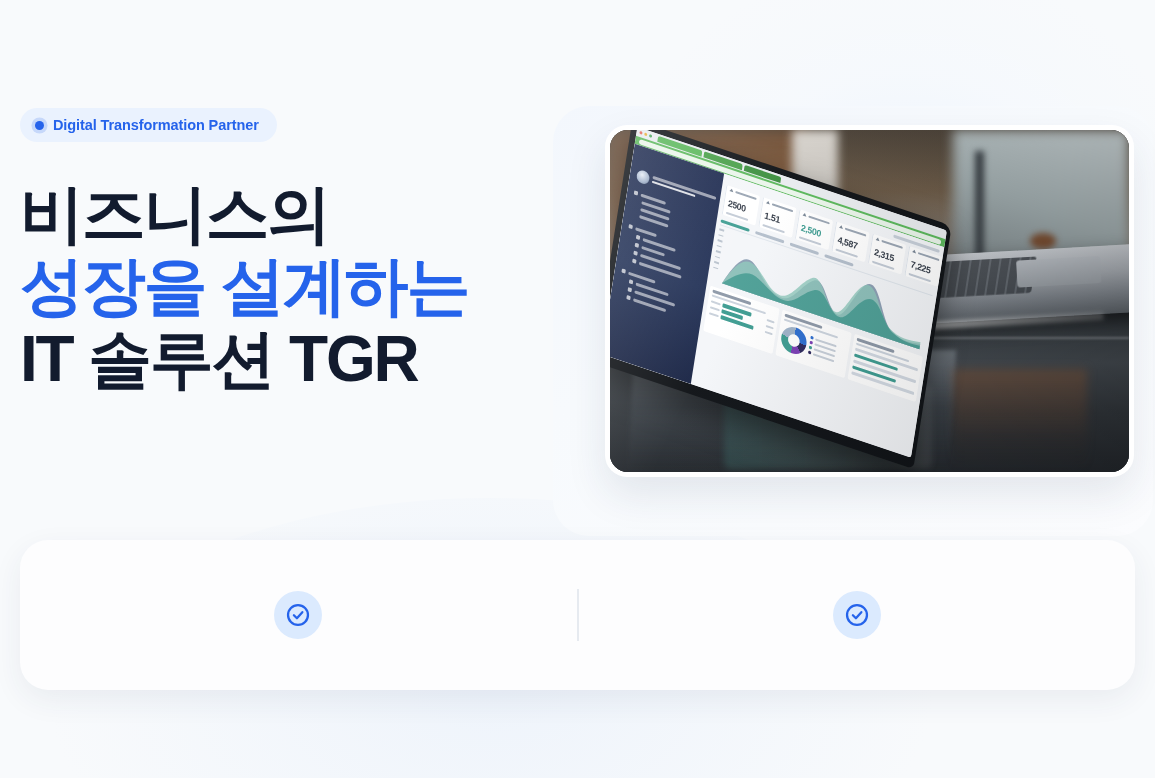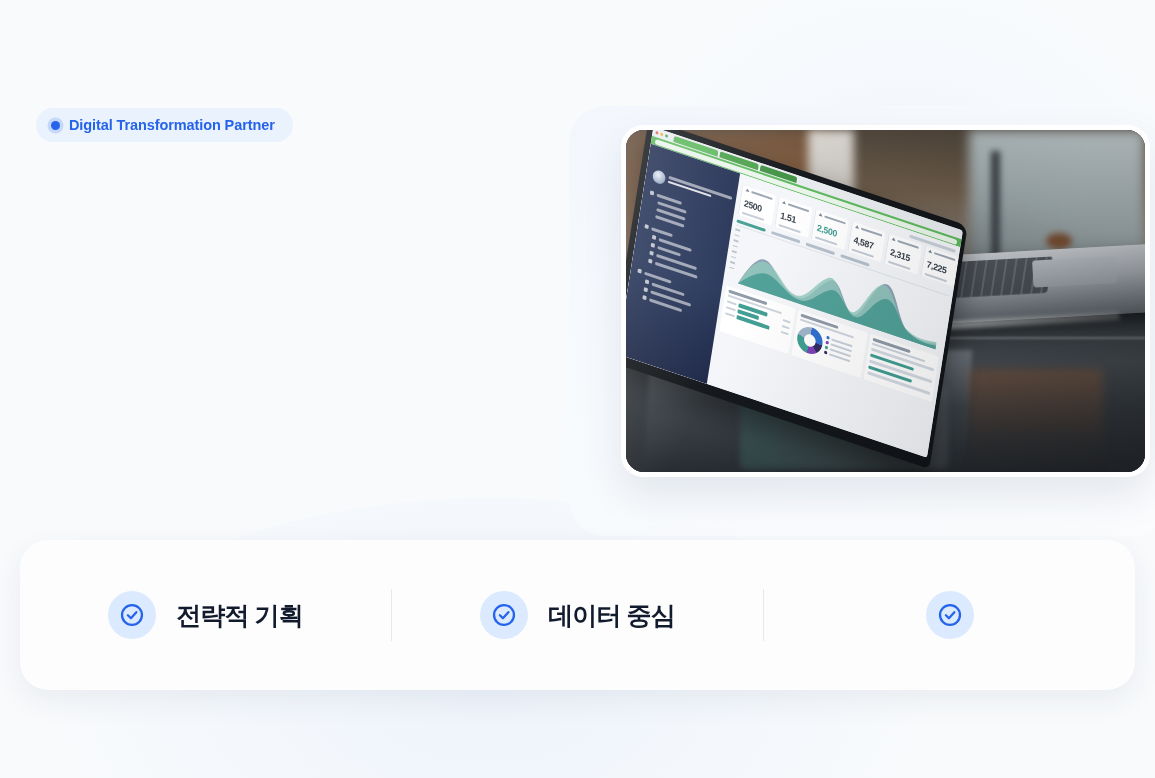--- a/index.html
+++ b/index.html
@@ -34,21 +34,21 @@
     width: 900px;
     height: 460px;
     border-radius: 50%;
     background: radial-gradient(ellipse at 50% 40%, rgba(226,236,250,0.45) 0%, rgba(248,250,252,0) 70%);
     pointer-events: none;
   }
 
   
   .hero {
     position: absolute;
-    left: 16px; top: 0;
+    left: 0; top: 0;
     width: 1018px;
     height: 540px;
   }
 
   
   .media-panel {
     position: absolute;
     left: 553px;
     top: 106px;
     width: 600px;
@@ -411,20 +411,25 @@
 
   <div class="media-panel"></div>
 
   <div class="left-col">
 
     <div class="badge">
       <span class="badge-dot"></span>
       <span class="badge-text">Digital Transformation Partner</span>
     </div>
 
+    <h1 class="headline">
+      <span class="line">비즈니스의</span>
+      <span class="line accent">성장을 설계하는</span>
+      <span class="line">IT 솔루션 TGR</span>
+    </h1>
 
   </div>
 
   <div class="media-frame">
     <div class="photo">
 
       <div class="room"></div>
       <div class="room-wood"></div>
       <div class="room-door"></div>
       <div class="room-glass"></div>
@@ -678,34 +683,24 @@
 
 <div class="feature-card">
 
   <div class="feature">
     <span class="feature-icon">
       <svg width="26" height="26" viewBox="0 0 24 24" fill="none" stroke="#2563eb" stroke-width="2.1" stroke-linecap="round" stroke-linejoin="round">
         <circle cx="12" cy="12" r="9.2"></circle>
         <path d="M8.2 12.2 L11 15 L16 9.4"></path>
       </svg>
     </span>
-    <span class="feature-label">전략적 기획</span>
   </div>
 
   <span class="divider"></span>
 
-  <div class="feature">
-    <span class="feature-icon">
-      <svg width="26" height="26" viewBox="0 0 24 24" fill="none" stroke="#2563eb" stroke-width="2.1" stroke-linecap="round" stroke-linejoin="round">
-        <circle cx="12" cy="12" r="9.2"></circle>
-        <path d="M8.2 12.2 L11 15 L16 9.4"></path>
-      </svg>
-    </span>
-    <span class="feature-label">데이터 중심</span>
-  </div>
 
   <span class="divider"></span>
 
   <div class="feature">
     <span class="feature-icon">
       <svg width="26" height="26" viewBox="0 0 24 24" fill="none" stroke="#2563eb" stroke-width="2.1" stroke-linecap="round" stroke-linejoin="round">
         <circle cx="12" cy="12" r="9.2"></circle>
         <path d="M8.2 12.2 L11 15 L16 9.4"></path>
       </svg>
     </span>

